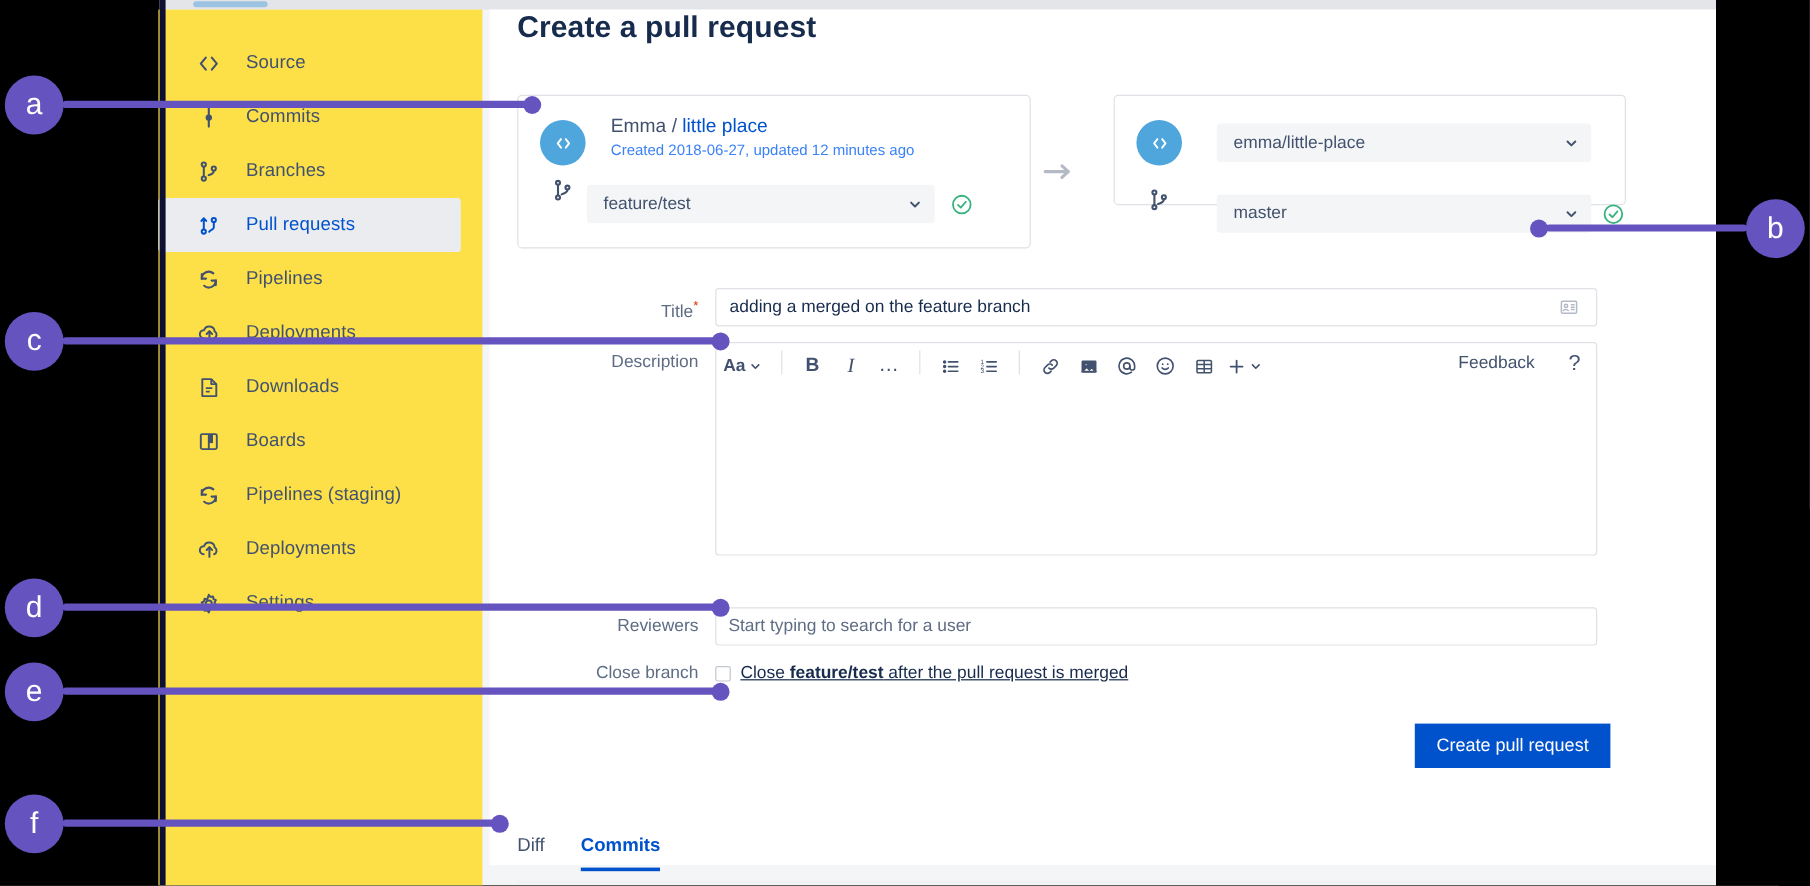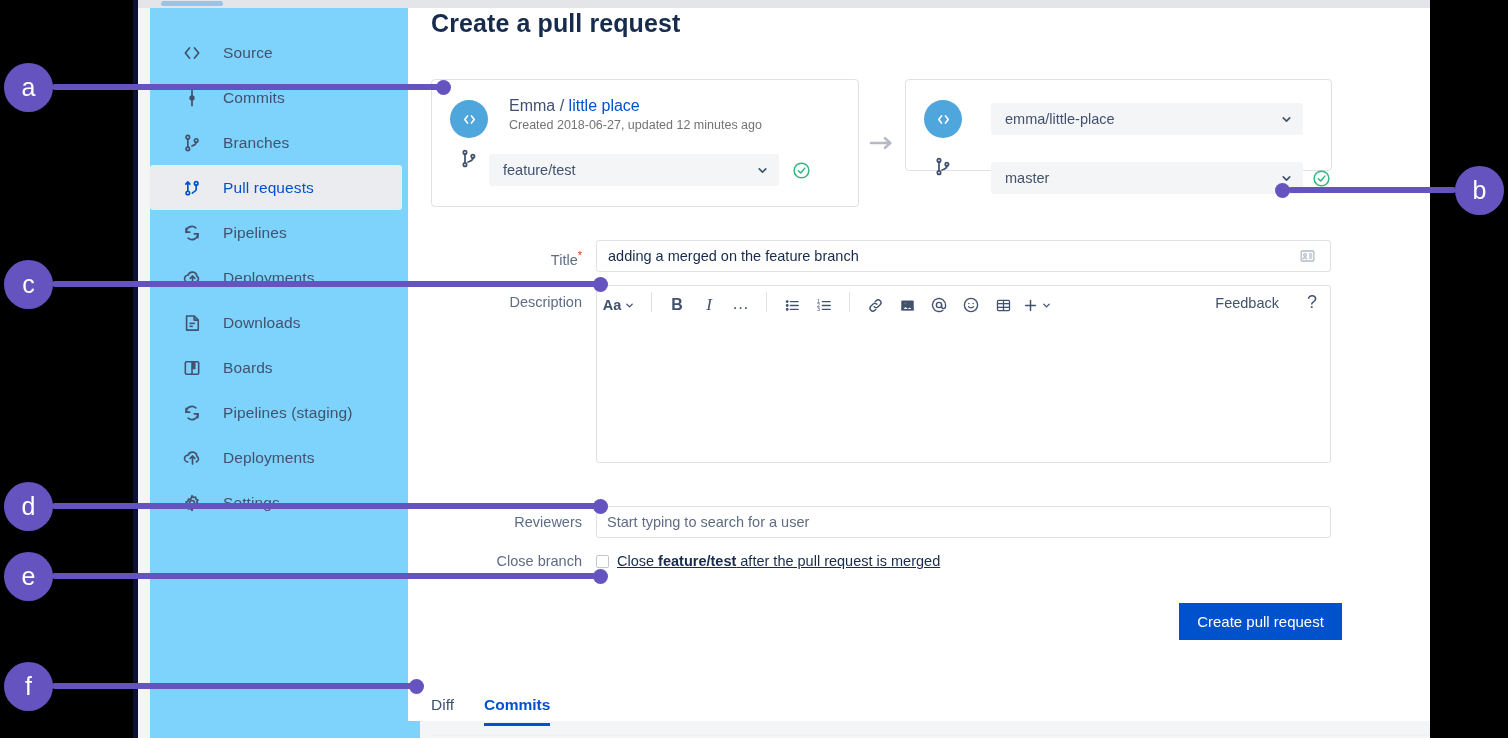--- a/index.html
+++ b/index.html
@@ -5,41 +5,41 @@
   html,body{margin:0;padding:0;background:#000;}
   body{width:1508px;height:738px;overflow:hidden;font-family:"Liberation Sans",sans-serif;}
   #stage{position:relative;width:1508px;height:738px;background:#000;}
 
   
   .app-shell{position:absolute;left:133px;top:0;width:1297px;height:738px;background:#f4f5f7;}
   .navstrip{position:absolute;left:133px;top:0;width:5px;height:738px;background:#0d1033;z-index:6;}
   .topband{position:absolute;left:138px;top:0;width:1292px;height:8px;background:#e3e5e9;}
   .topband-pill{position:absolute;left:23px;top:1px;width:62px;height:5px;border-radius:3px;background:#9cc3e2;}
 
-  .sidebar{position:absolute;left:150px;top:8px;width:270px;height:730px;background:#7dd3fc;}
+  .sidebar{position:absolute;left:132px;top:8px;width:270px;height:730px;background:#fde047;}
   .nav-item{position:relative;display:flex;align-items:center;height:45px;padding-left:31px;box-sizing:border-box;}
   .nav-item .ico{width:22px;height:22px;flex:0 0 22px;display:flex;align-items:center;justify-content:center;color:#42526e;}
   .nav-item .lbl{margin-left:20px;font-size:15.5px;color:#42526e;letter-spacing:.1px;}
   .nav-item.active{background:#ebecf0;border-radius:3px;margin-right:18px;}
   .nav-item.active .ico{color:#0052cc;}
   .nav-item.active .lbl{color:#0052cc;}
 
   
   .main{position:absolute;left:408px;top:8px;width:1022px;height:713px;background:#fff;}
   .main-inner{position:absolute;left:0;top:0;width:1022px;height:713px;}
   .page-title{position:absolute;left:23px;top:0px;font-size:25px;font-weight:bold;color:#172b4d;letter-spacing:.1px;line-height:30px;}
 
   
   .card{position:absolute;border:1px solid #dfe1e6;border-radius:4px;background:#fff;box-sizing:border-box;}
   .card-src{left:23px;top:71px;width:428px;height:128px;}
-  .card-dst{left:497px;top:71px;width:427px;height:92px;text-decoration:underline;}
+  .card-dst{left:520px;top:71px;width:427px;height:92px;text-decoration:underline;}
   .avatar{position:absolute;width:38px;height:38px;border-radius:50%;background:#4ea6dd;display:flex;align-items:center;justify-content:center;color:#fff;font-size:12px;letter-spacing:-.5px;}
   .repo-line{position:absolute;font-size:16px;color:#42526e;white-space:nowrap;}
   .repo-line a{color:#0052cc;text-decoration:none;}
-  .repo-sub{position:absolute;font-size:12.5px;color:#737373;white-space:nowrap;}
+  .repo-sub{position:absolute;font-size:12.5px;color:#3b82f6;white-space:nowrap;}
   .branch-ico{position:absolute;width:22px;height:22px;color:#42526e;}
   .sel{position:absolute;height:32px;background:#f4f5f7;border:none;border-radius:3px;display:flex;align-items:center;padding:0 10px 0 14px;box-sizing:border-box;font-size:14.5px;color:#42526e;}
   .sel .cv{margin-left:auto;color:#42526e;display:flex;}
   .okmark{position:absolute;width:18px;height:18px;}
   .arrow-mid{position:absolute;left:461px;top:128px;width:26px;height:14px;color:#b3bac5;}
 
   
   .flabel{position:absolute;font-size:14.5px;color:#5e6c84;text-align:right;white-space:nowrap;}
   .req{color:#de350b;font-size:11px;vertical-align:super;}
   .inputbox{position:absolute;border:1px solid #dfe1e6;border-radius:3px;background:#fff;box-sizing:border-box;}

